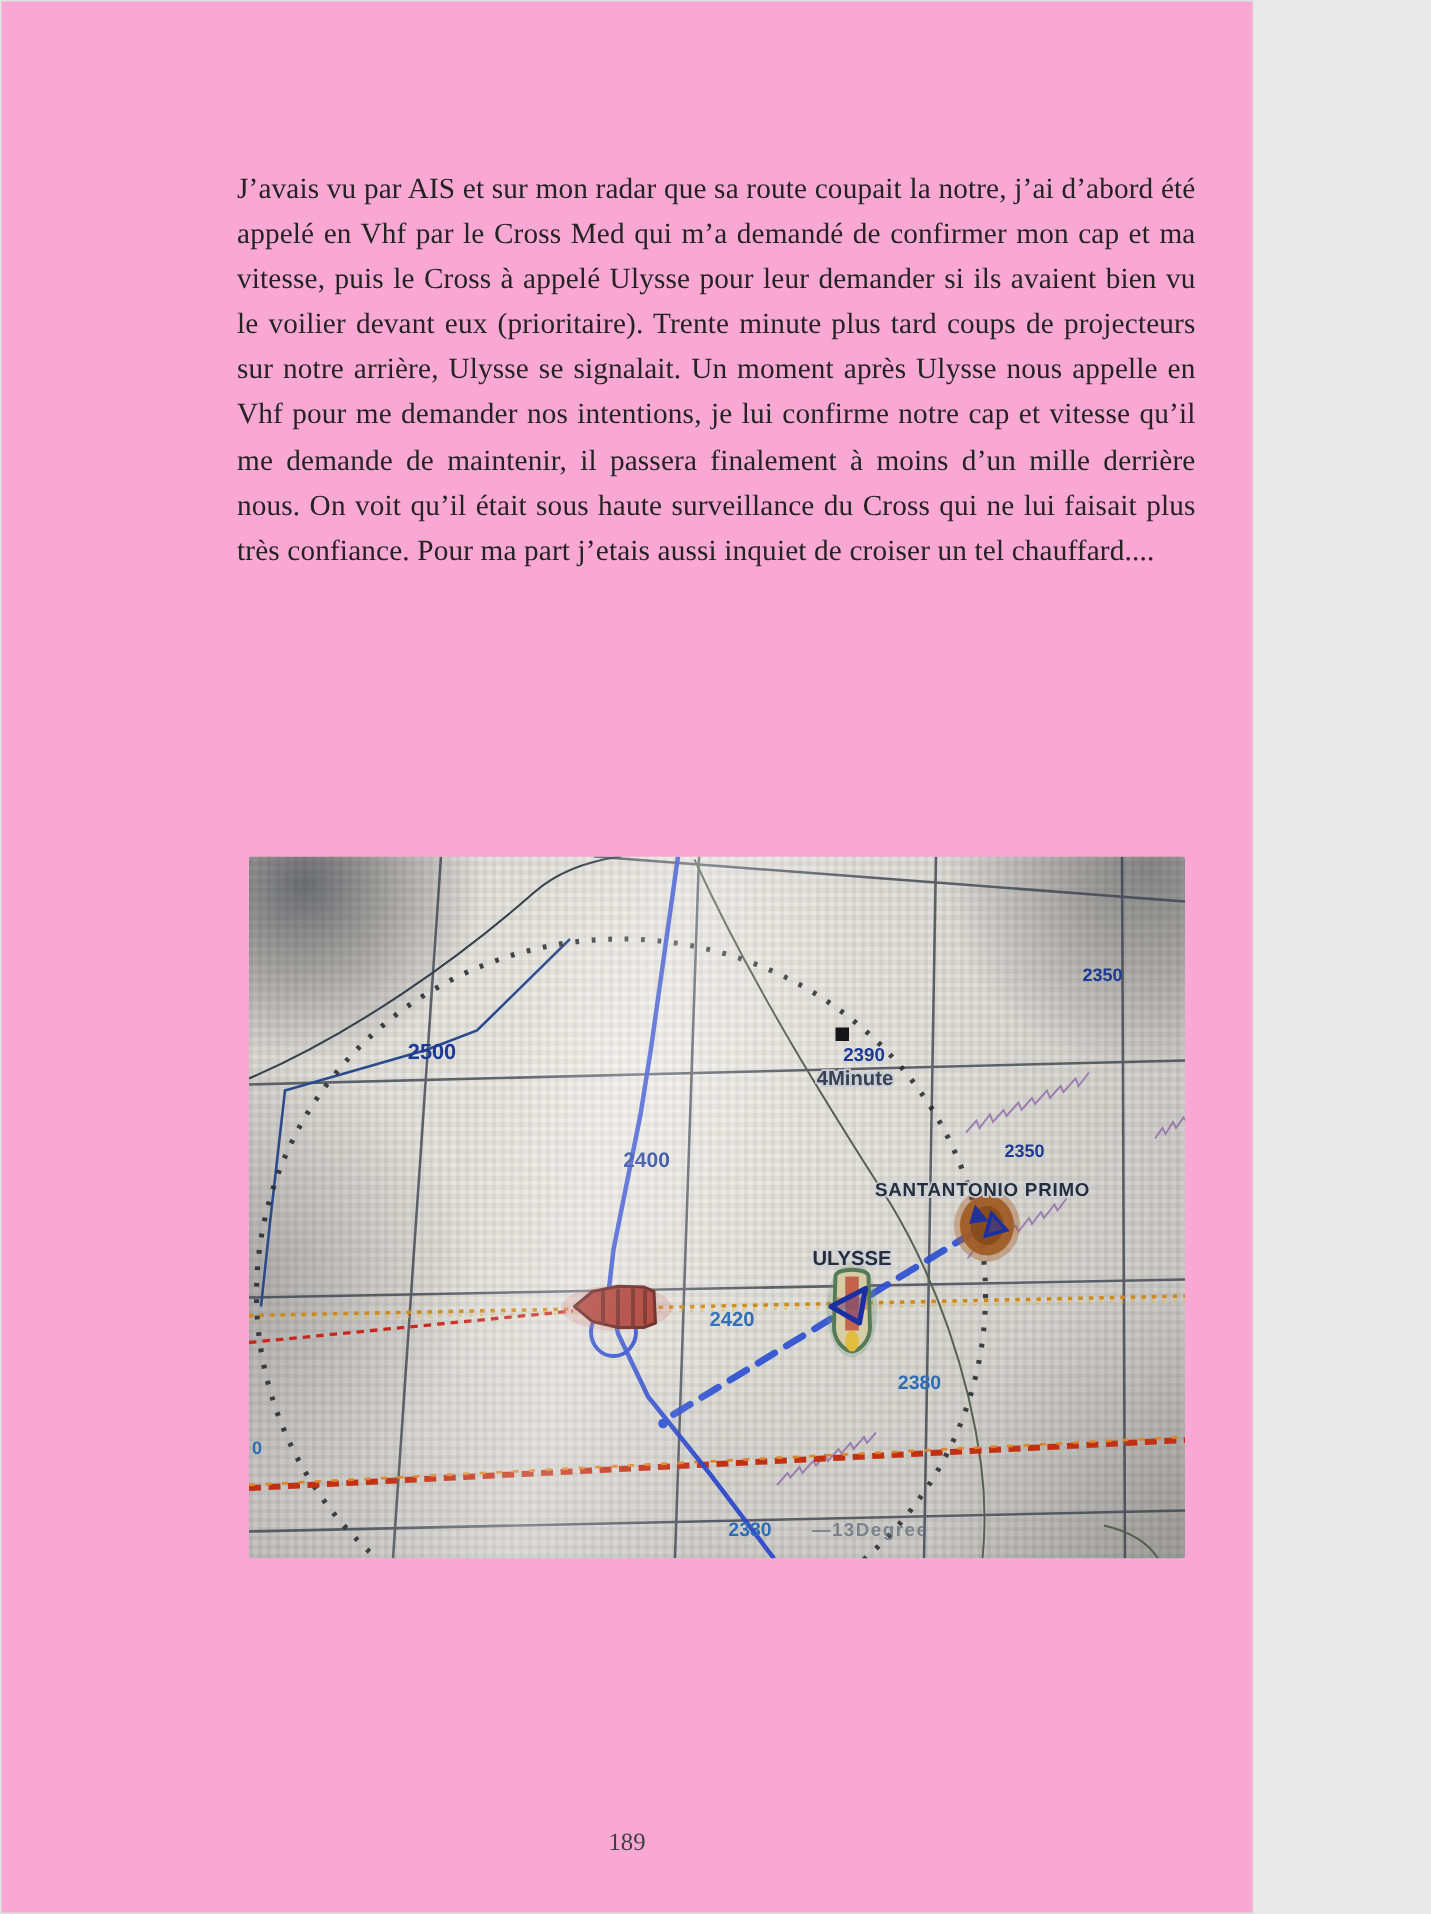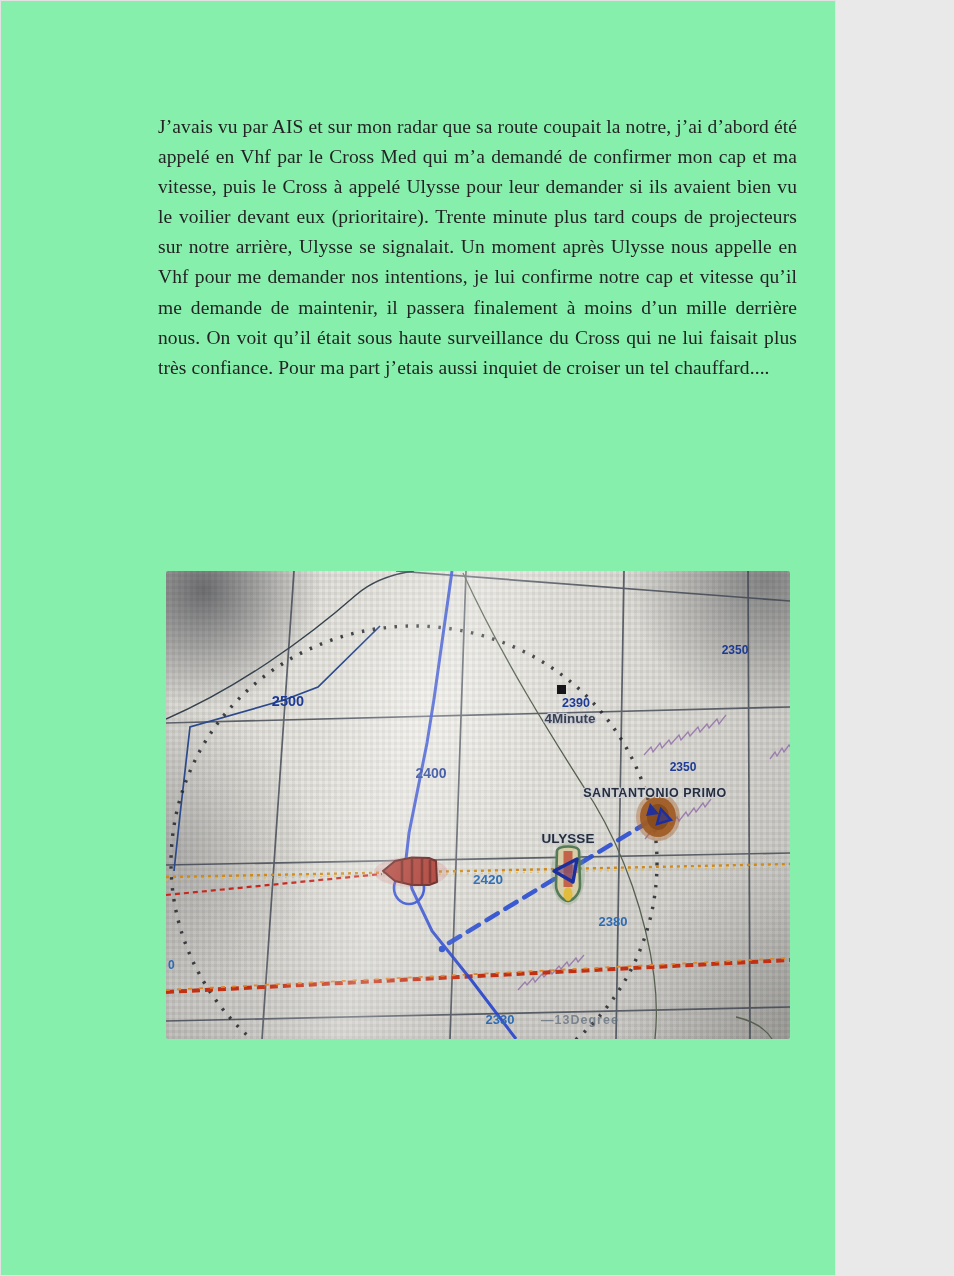--- a/index.html
+++ b/index.html
@@ -1,17 +1,17 @@
 <!DOCTYPE html>
 <html><head>
 <meta charset="utf-8">
 <style>
   html,body{margin:0;padding:0;background:#e9e9e9;}
   .sheet{
-    position:relative;width:836px;height:1276px;background:#86efac;
+    position:relative;width:836px;height:1276px;background:#f9a8d4;
     box-shadow:inset 0 0 0 1px #e2e2e2;overflow:hidden;
     font-family:"Liberation Serif", serif;color:#1f1f1f;
   }
   .body-text{
     position:absolute;left:158px;width:639px;
     font-size:19.5px;line-height:30.1px;text-align:justify;
     margin:0;color:#232323;letter-spacing:.1px;
   }
   #para1{top:112px;}
   #para2{top:467px;}
@@ -141,13 +141,14 @@
 
         <text x="402" y="272" font-size="13.5" fill="#262e3c" stroke="#cdd0d6" stroke-width="2.2" style="paint-order:stroke">ULYSSE</text>
 
         <text x="414" y="453" font-size="12.5" fill="#5c6a7a" opacity="0.72" letter-spacing="1">—13Degree</text>
 
         <text x="2" y="398" font-size="12" fill="#2e6cb4" text-anchor="start">0</text>
       </g>
     </svg>
   </figure>
 
+  <div class="pageno">189</div>
 </div>
 
 </body></html>

